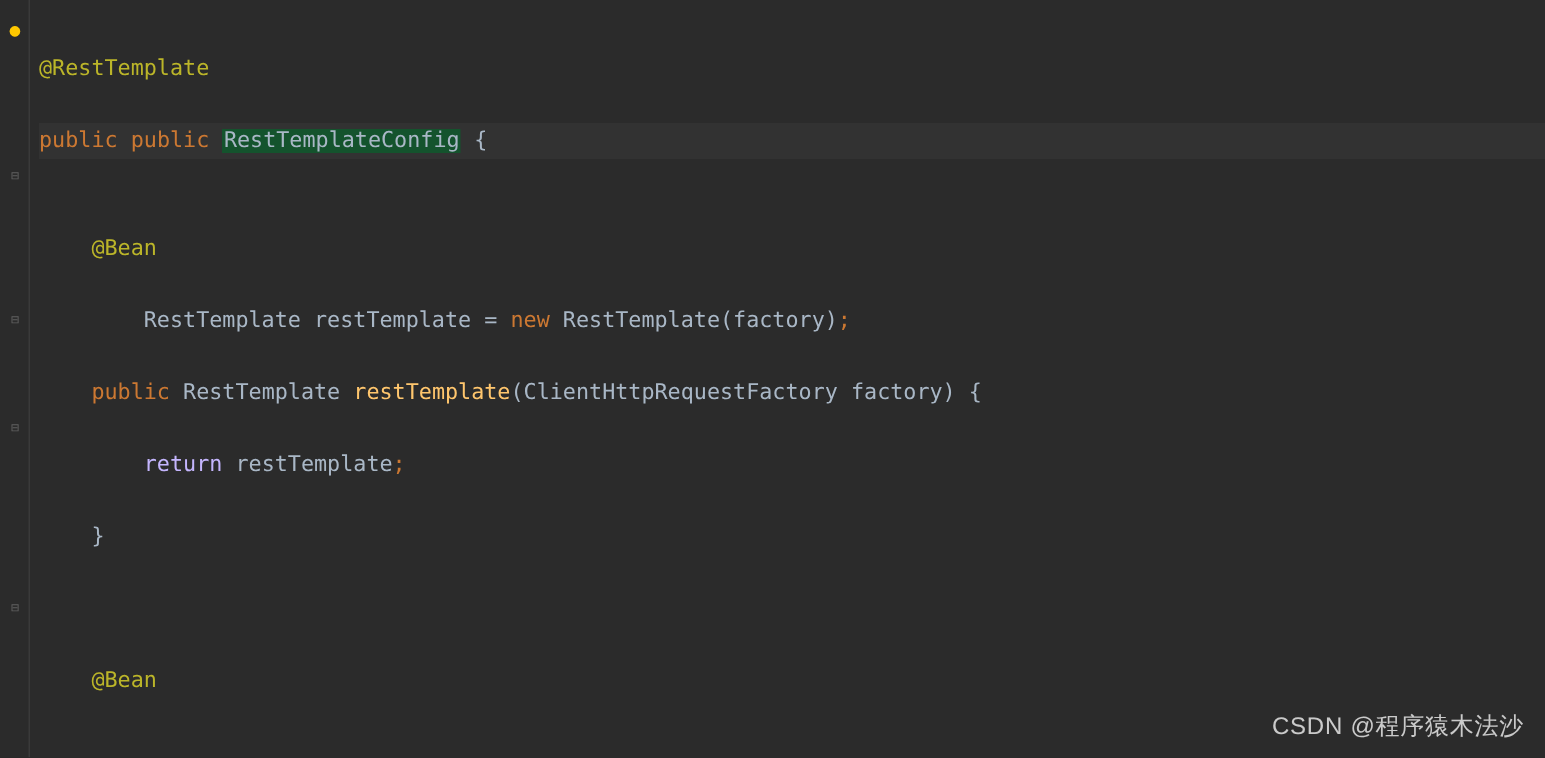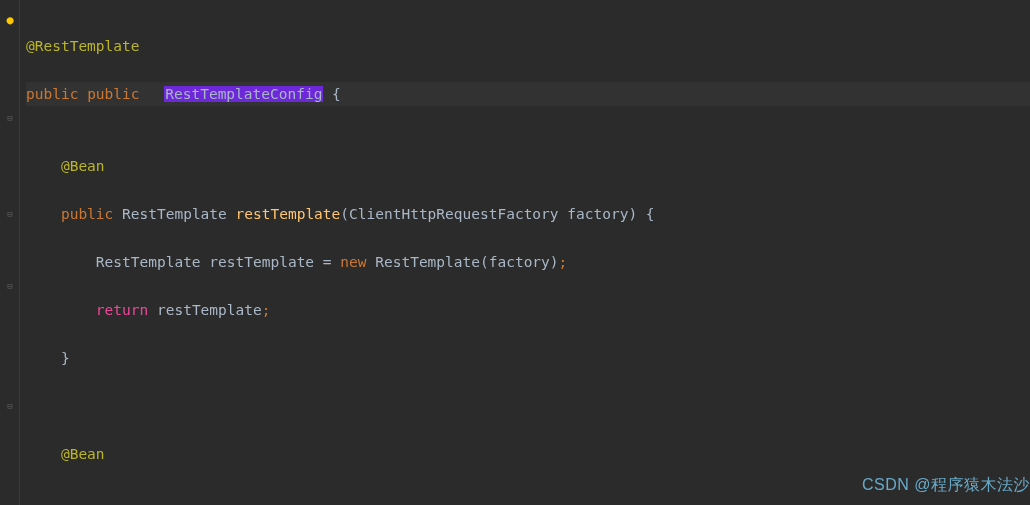--- a/index.html
+++ b/index.html
@@ -43,42 +43,41 @@
       flex: 1;
       padding: 10px 0 0 6px;
       white-space: pre;
       position: relative;
     }
     .line { height: 24px; }
     .kw-annotation { color: #bbb529; }
     .kw-public { color: #cc7832; }
     .kw-class { color: #cc7832; }
     .kw-new { color: #cc7832; }
-    .kw-return { color: #ec4899; }
+    .kw-return { color: #c4b5fd; }
     .method-decl { color: #ffc66d; }
     .static-field { color: #9876aa; font-style: italic; }
     .number { color: #6897bb; }
     .punct { color: #cc7832; }
     .plain { color: #a9b7c6; }
     .highlighted-class {
-      background: #6d28d9;
+      background: #14532d;
       color: #a9b7c6;
       padding: 0 1px;
-      margin-left: 16px;
     }
     .caret-line {
       background: #323232;
       width: 100%;
       display: inline-block;
     }
     .watermark {
       position: absolute;
       bottom: 8px;
-      right: 0;
-      color: #7dd3fc;
+      right: 14px;
+      color: #ffffff;
       font-size: 16px;
       font-family: sans-serif;
       opacity: 0.75;
       letter-spacing: 0.5px;
     }
   </style>
 </head>
 <body>
 
 <div class="editor-area">
@@ -87,22 +86,22 @@
     <span class="gutter-icon" style="top:112px">⊟</span>
     <span class="gutter-icon" style="top:208px">⊟</span>
     <span class="gutter-icon" style="top:280px">⊟</span>
     <span class="gutter-icon" style="top:400px">⊟</span>
   </div>
   <div class="code-area">
 <div class="line"><span class="kw-annotation">@RestTemplate</span></div>
 <div class="line caret-line"><span class="kw-public">public</span> <span class="kw-class">public</span> <span class="highlighted-class">RestTemplateConfig</span><span class="plain"> {</span></div>
 <div class="line"></div>
 <div class="line"><span class="plain">    </span><span class="kw-annotation">@Bean</span></div>
+<div class="line"><span class="plain">        </span><span class="plain">RestTemplate</span><span class="plain"> restTemplate </span><span class="plain">= </span><span class="kw-new">new</span><span class="plain"> RestTemplate(factory)</span><span class="punct">;</span></div>
 <div class="line"><span class="plain">    </span><span class="kw-public">public</span> <span class="plain">RestTemplate</span> <span class="method-decl">restTemplate</span><span class="plain">(</span><span class="plain">ClientHttpRequestFactory</span><span class="plain"> factory</span><span class="plain">) {</span></div>
-<div class="line"><span class="plain">        </span><span class="plain">RestTemplate</span><span class="plain"> restTemplate </span><span class="plain">= </span><span class="kw-new">new</span><span class="plain"> RestTemplate(factory)</span><span class="punct">;</span></div>
 <div class="line"><span class="plain">        </span><span class="kw-return">return</span><span class="plain"> restTemplate</span><span class="punct">;</span></div>
 <div class="line"><span class="plain">    </span><span class="plain">}</span></div>
 <div class="line"></div>
 <div class="line"><span class="plain">    </span><span class="kw-annotation">@Bean</span></div>
 
 
 
 
 
 

